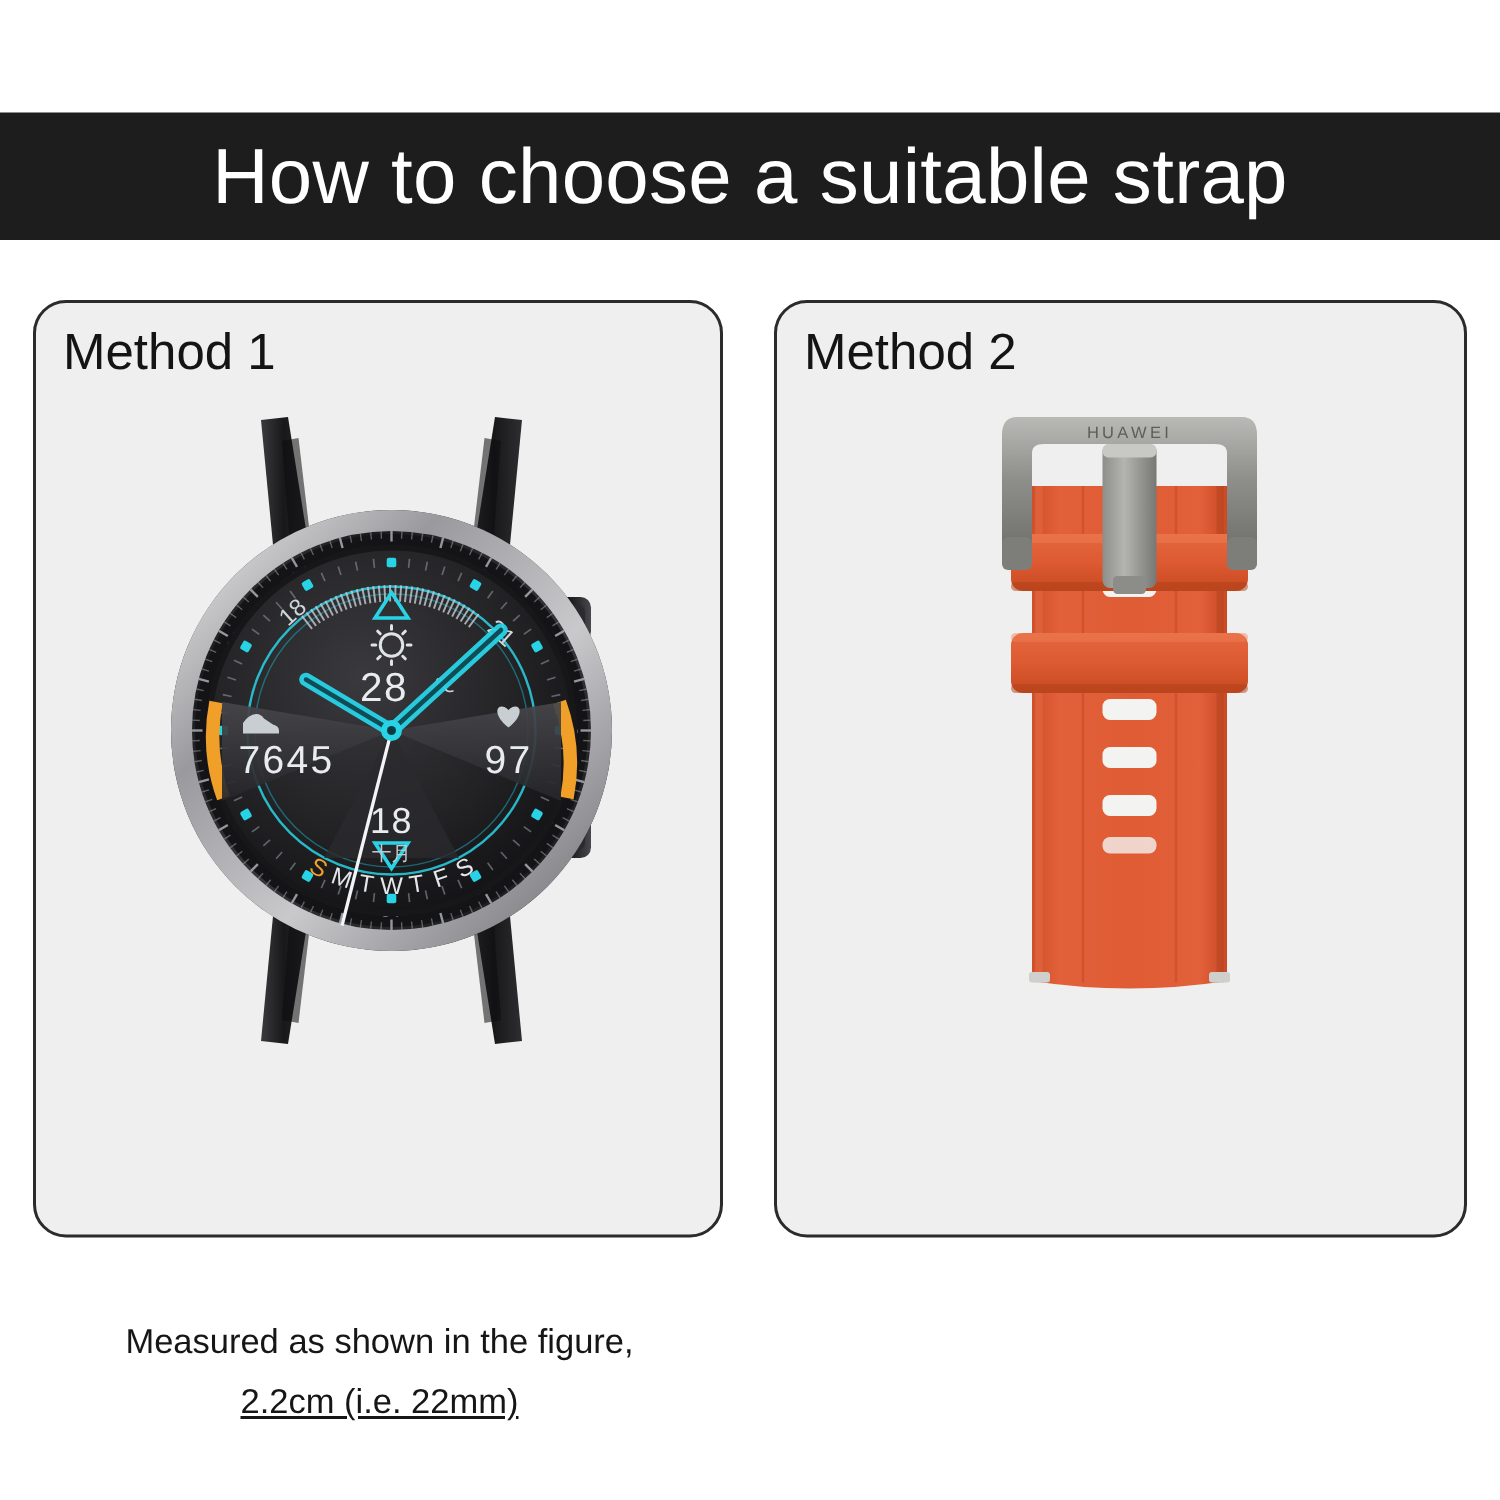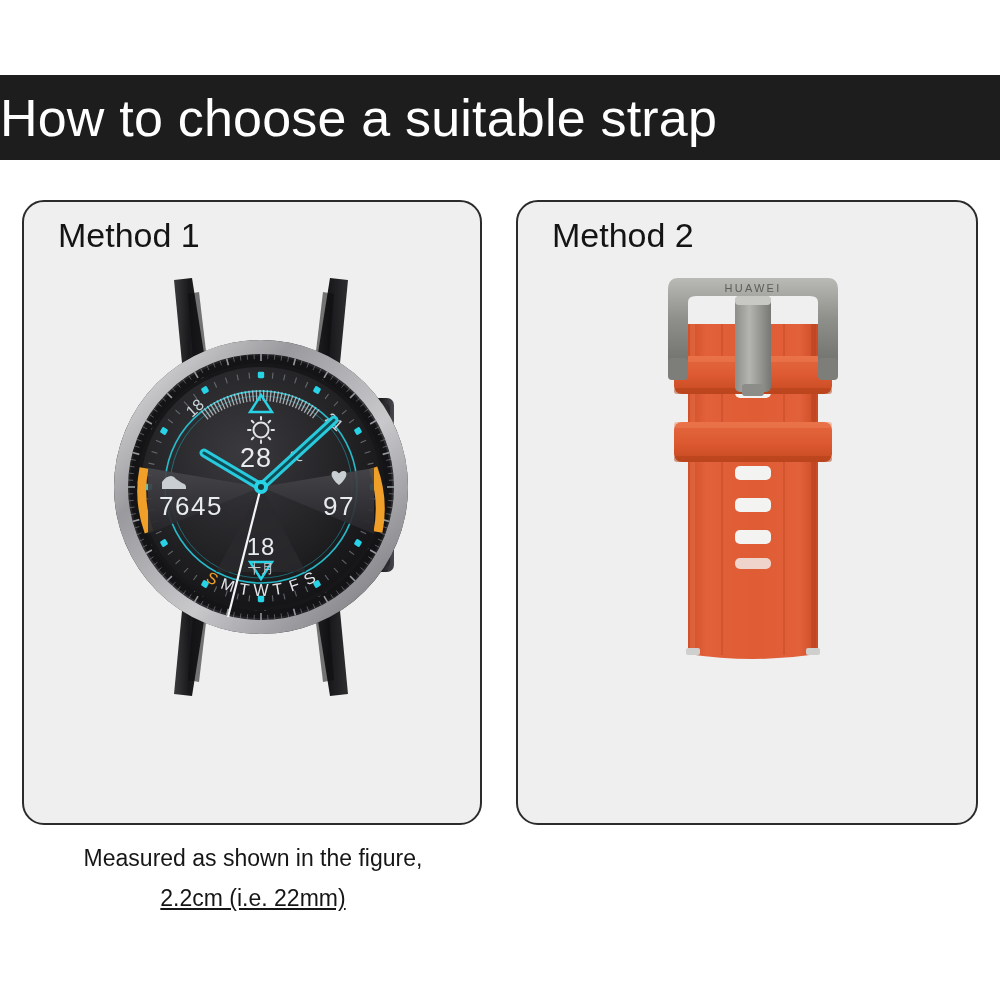--- a/index.html
+++ b/index.html
@@ -8,21 +8,21 @@
     background: #ffffff;
     font-family: "Liberation Sans", sans-serif;
     overflow: hidden;
   }
   #page { position: relative; width: 1000px; height: 1000px; background: #fff; }
 
   
   .banner {
     position: absolute; left: 0; top: 75px; width: 1000px; height: 85px;
     background: #1d1d1d;
-    display: flex; align-items: center; justify-content: flex-start;
+    display: flex; align-items: center; justify-content: center;
   }
   .banner-title {
     color: #ffffff;
     font-size: 52px;
     font-weight: 400;
     letter-spacing: .2px;
     font-family: "Liberation Sans", sans-serif;
     white-space: nowrap;
   }
 
@@ -31,31 +31,31 @@
     position: absolute;
     top: 200px; height: 625px;
     background: #efefef;
     border: 2px solid #2b2b2b;
     border-radius: 22px;
     overflow: hidden;
   }
   #panel-1 { left: 22px; width: 460px; }
   #panel-2 { left: 516px; width: 462px; }
   .panel-title {
-    position: absolute; left: 34px; top: 14px;
+    position: absolute; left: 18px; top: 14px;
     font-size: 34px; color: #141414; font-weight: 400;
   }
   .panel-stage { position: absolute; left: 0; top: 0; width: 100%; height: 100%; }
 
   
   .caption {
     position: absolute; top: 838px; width: 470px;
     text-align: center; font-size: 23px; color: #161616; line-height: 1.75;
   }
-  #caption-1 { left: 18px; }
+  #caption-1 { left: 18px; margin-top: 36px; }
   #caption-2 { left: 512px; }
   .caption .l2 { display: block; text-decoration: underline; }
 
   
   #watch-wrap { position: absolute; left: 72px; top: 70px; width: 330px; height: 430px; }
   .wtxt { font-family: "Liberation Sans", sans-serif; }
 
   
   #strap-wrap { position: absolute; left: 120px; top: 70px; width: 230px; height: 440px; }
 </style>

